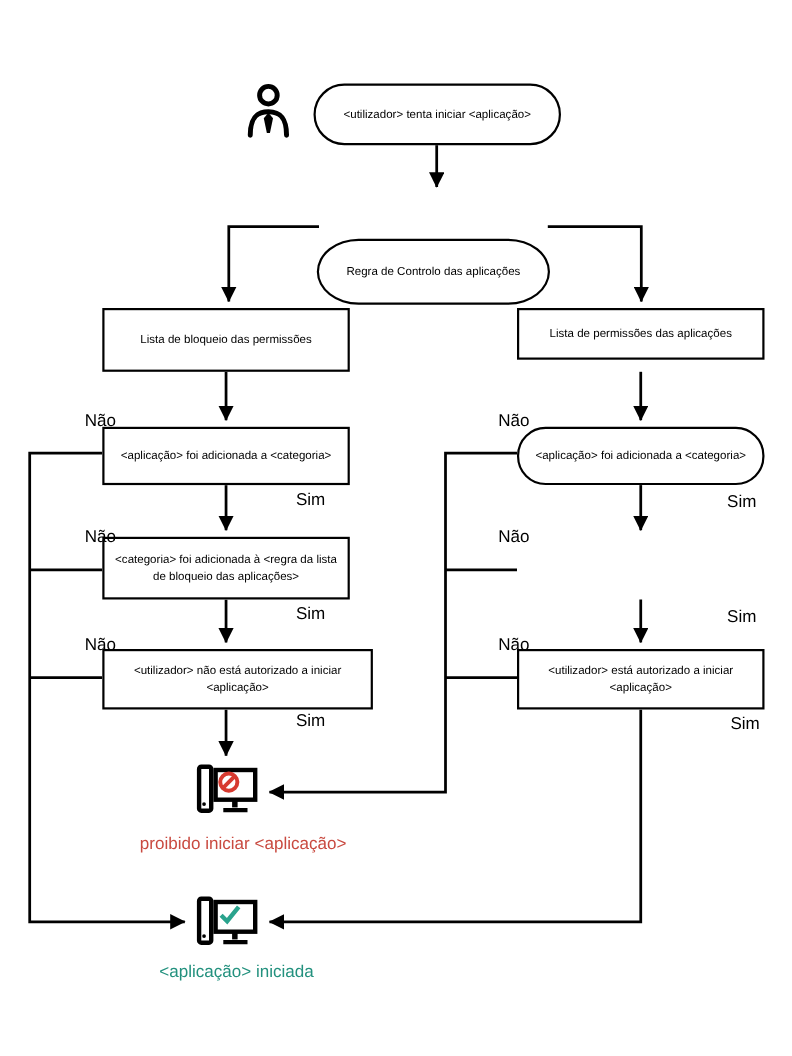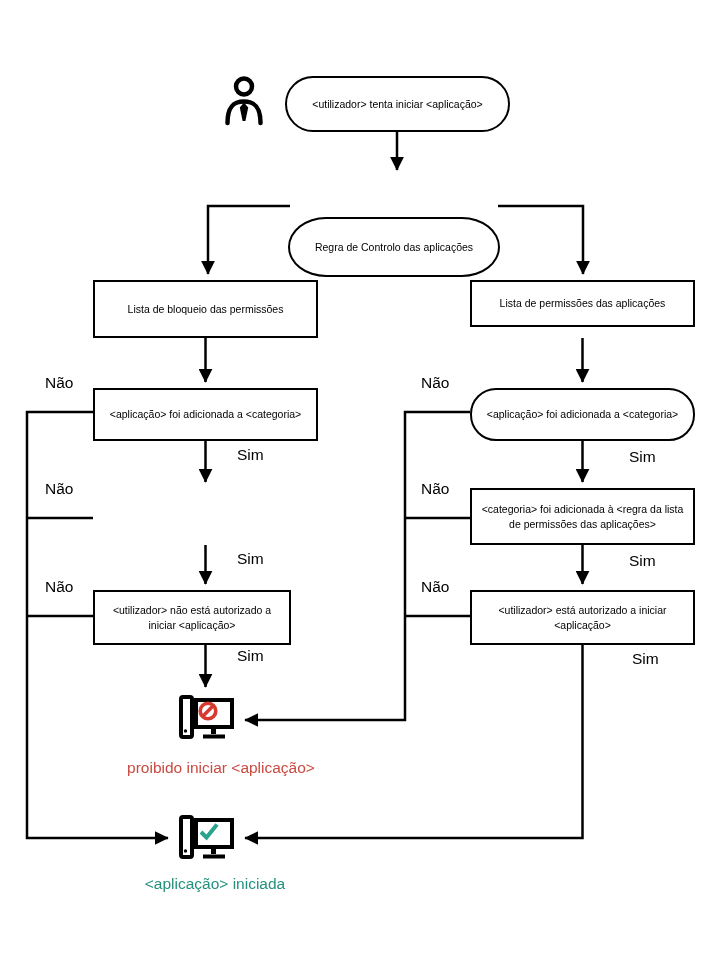--- a/index.html
+++ b/index.html
@@ -21,20 +21,21 @@
     font-size:10.5px;line-height:1.35;color:#000;
     padding:18px 8px;
   }
   .stadium{border-radius:28px;}
   .stadium-sm{border-radius:26px;}
   .oval{border-radius:38px / 30px;margin-top:41px;}
   .edge-label{
     position:absolute;
     font-size:15.5px;color:#000;
     white-space:nowrap;
+    margin-left:32px;
   }
   .outcome{
     position:absolute;
     font-size:15.5px;
     text-align:center;
     white-space:nowrap;
   }
   .outcome-blocked{color:var(--blocked_red,#c94a40);text-align:center;}
   .outcome-started{color:var(--started_teal,#23917e);}
   .icon{position:absolute;}
@@ -99,26 +100,26 @@
     </div>
 
   <div class="node" style="left:93px;top:388px;width:225px;height:53px">
       <span>&lt;aplicação&gt; foi adicionada a &lt;categoria&gt;</span>
     </div>
 
   <div class="node stadium-sm" style="left:470px;top:388px;width:225px;height:53px">
       <span>&lt;aplicação&gt; foi adicionada a &lt;categoria&gt;</span>
     </div>
 
-
-  <div class="node" style="left:470px;top:488px;width:225px;height:57px">
-      <span>&lt;categoria&gt; foi adicionada à &lt;regra da lista de permissões das aplicações&gt;</span>
+  <div class="node" style="left:93px;top:488px;width:225px;height:57px">
+      <span>&lt;categoria&gt; foi adicionada à &lt;regra da lista de bloqueio das aplicações&gt;</span>
     </div>
 
-  <div class="node" style="left:93px;top:590px;width:198px;height:55px">
+
+  <div class="node" style="left:93px;top:590px;width:246px;height:55px">
       <span>&lt;utilizador&gt; não está autorizado a iniciar &lt;aplicação&gt;</span>
     </div>
 
   <div class="node" style="left:470px;top:590px;width:225px;height:55px">
       <span>&lt;utilizador&gt; está autorizado a iniciar &lt;aplicação&gt;</span>
     </div>
 
   <div class="edge-label" style="left:45px;top:374px">Não</div>
   <div class="edge-label" style="left:45px;top:480px">Não</div>
   <div class="edge-label" style="left:45px;top:578px">Não</div>

